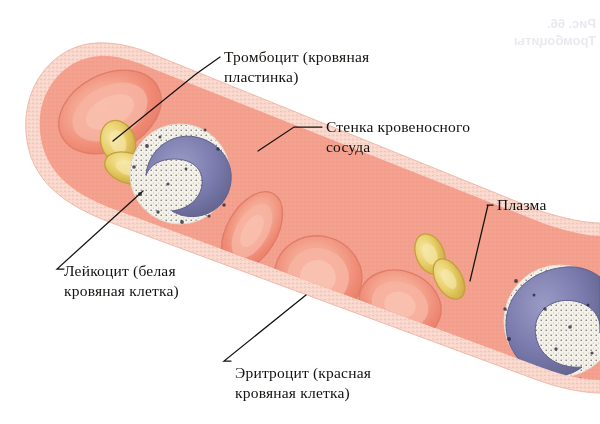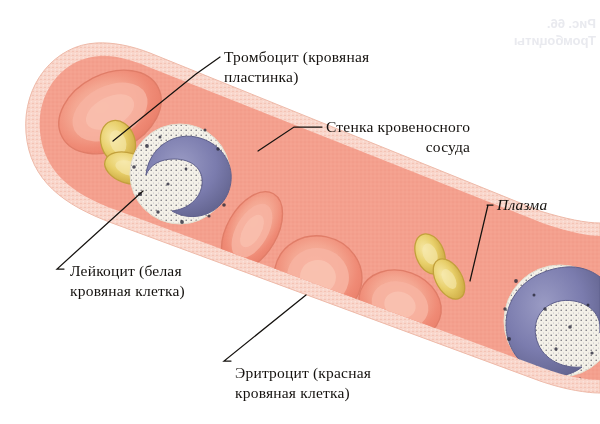--- a/index.html
+++ b/index.html
@@ -17,23 +17,23 @@
     position:absolute;
     color:#15120f;
     font-family:"Liberation Serif","DejaVu Serif",serif;
     font-size:15.5px;
     line-height:20px;
     letter-spacing:0.2px;
     white-space:pre-line;
     text-align:left;
   }
   #lbl-platelet{left:224px;top:38px;}
-  #lbl-wall{left:326px;top:108px;text-align:right;}
-  #lbl-plasma{left:497px;top:186px;font-style:italic;}
-  #lbl-leukocyte{left:70px;top:252px;}
+  #lbl-wall{left:326px;top:108px;}
+  #lbl-plasma{left:497px;top:186px;}
+  #lbl-leukocyte{left:64px;top:252px;}
   #lbl-erythrocyte{left:235px;top:354px;}
   #bleed{
     position:absolute;left:492px;top:6px;width:104px;height:74px;
     font-family:"Liberation Sans","DejaVu Sans",sans-serif;
     font-size:13px;line-height:17px;font-weight:bold;
     color:#e9eaef;
     transform:scaleX(-1);
     text-align:left;
     white-space:pre-line;
     user-select:none;

